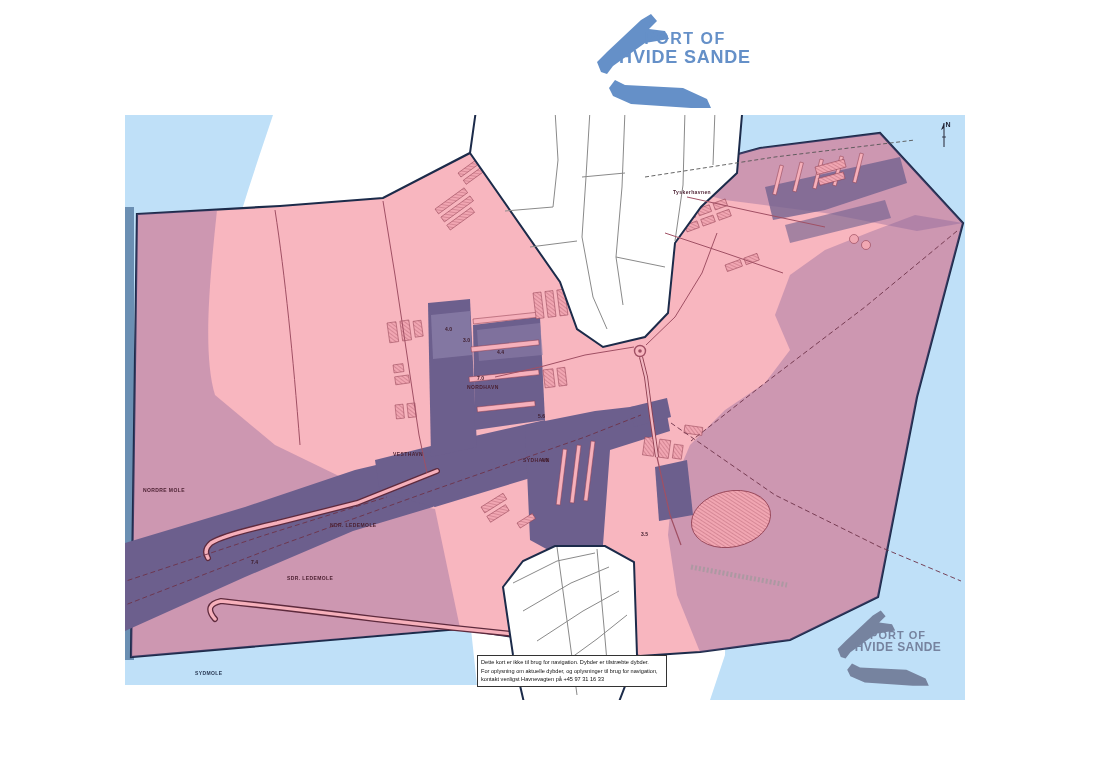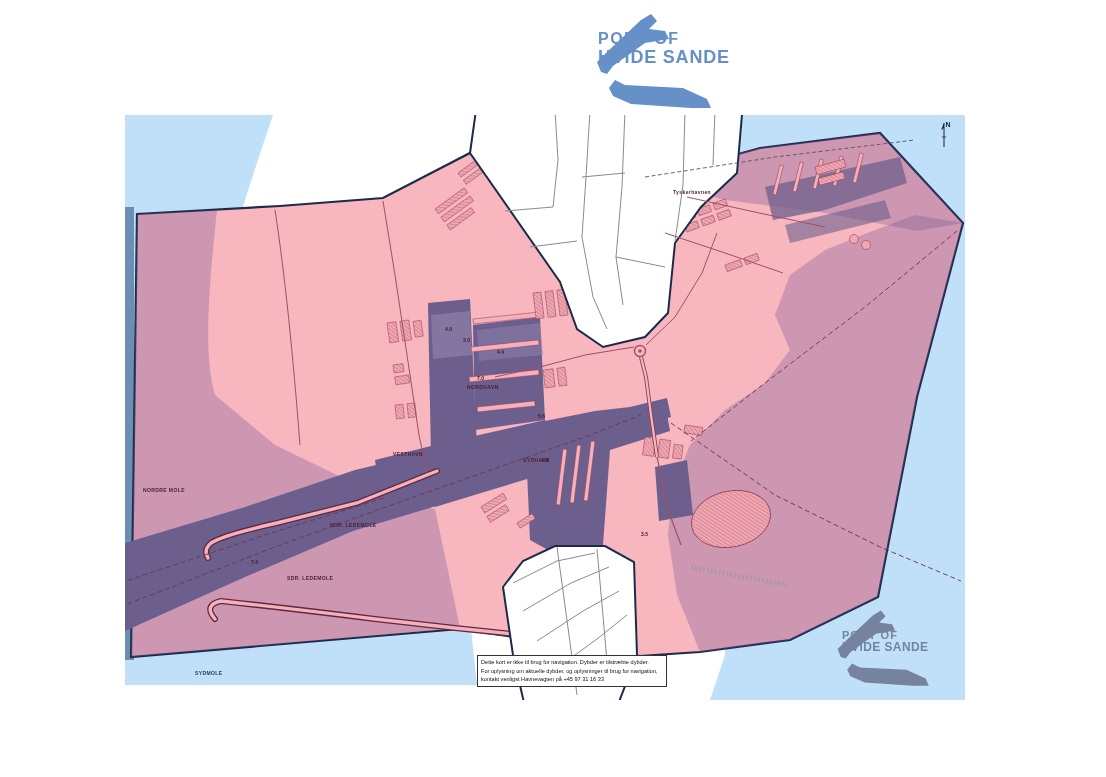--- a/index.html
+++ b/index.html
@@ -12,21 +12,21 @@
   .map svg{position:absolute;left:0;top:0;}
   .lbl{
     position:absolute;font-size:5px;color:#4a1f30;letter-spacing:.4px;
     white-space:nowrap;font-weight:bold;transform-origin:0 0;
   }
   .lbl.on-blue{color:#2a3a55;}
   .depth{
     position:absolute;font-size:5px;color:#3d1b2a;white-space:nowrap;font-weight:bold;
   }
   .logo-symbol{position:absolute;}
-  .logo-text{position:absolute;text-align:left;line-height:1.1;font-weight:bold;}
+  .logo-text{position:absolute;text-align:center;line-height:1.1;font-weight:bold;}
   .logo-text-top{left:598px;top:30px;width:174px;color:#6590c8;}
   .logo-text-top .l1{font-size:16px;letter-spacing:1.5px;}
   .logo-text-top .l2{font-size:18px;letter-spacing:.8px;}
   .logo-text-bottom{left:842px;top:629px;width:112px;color:#76839f;}
   .logo-text-bottom .l1{font-size:11px;letter-spacing:1px;}
   .logo-text-bottom .l2{font-size:12px;letter-spacing:.4px;}
   .disclaimer{
     position:absolute;left:477px;top:655px;width:182px;background:#ffffff;
     border:1px solid #333;padding:2px 3px;font-size:5.6px;line-height:1.55;color:#111;
   }

